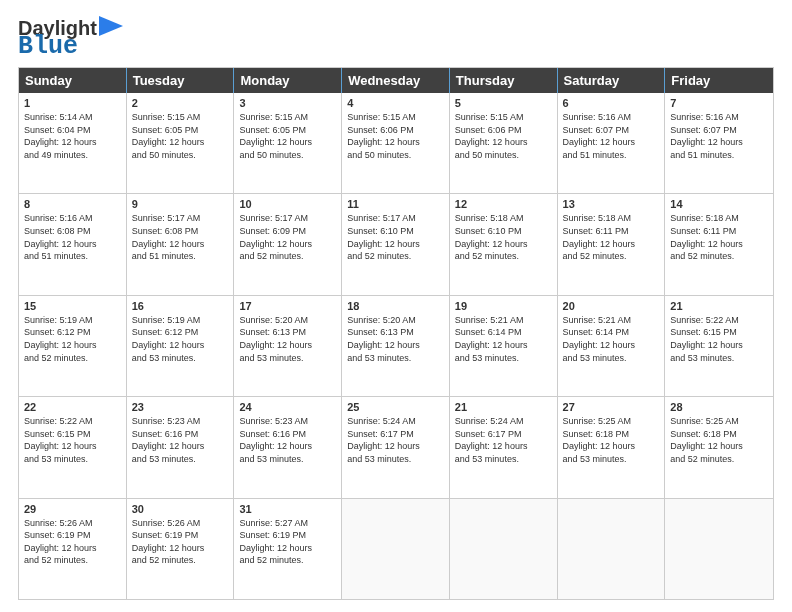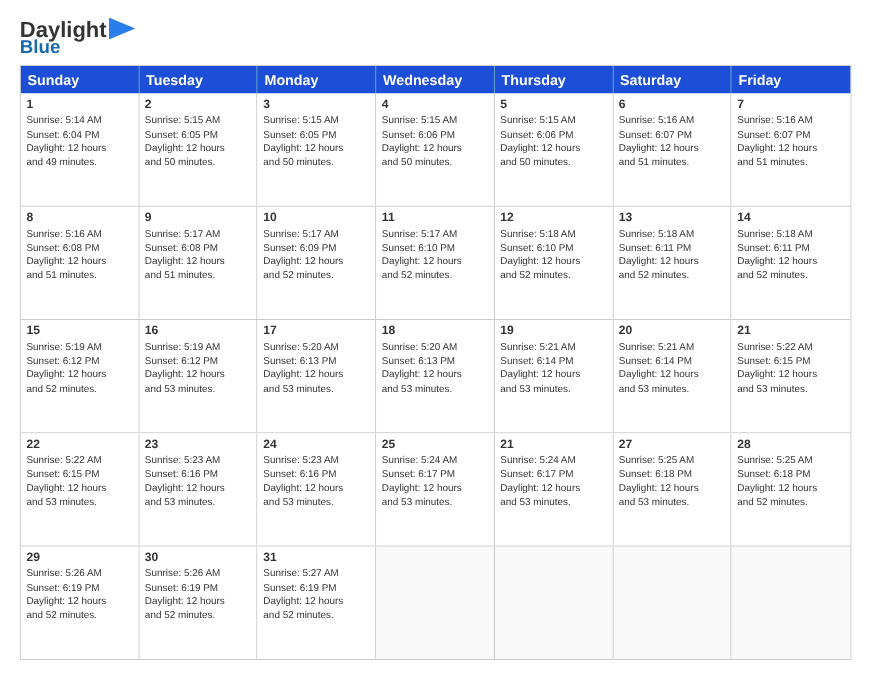--- a/index.html
+++ b/index.html
@@ -49,21 +49,21 @@
     }
     .calendar {
       flex: 1;
       display: flex;
       flex-direction: column;
       border: 1px solid #ccc;
     }
     .cal-header {
       display: grid;
       grid-template-columns: repeat(7, 1fr);
-      background: #1d4ed8;
+      background: #404040;
     }
     .cal-header-cell {
       color: #fff;
       font-weight: bold;
       font-size: 13px;
       padding: 5px 6px;
       text-align: left;
       border-right: 1px solid #5a9fd4;
     }
     .cal-header-cell:last-child { border-right: none; }
@@ -107,21 +107,21 @@
 
 <div class="page">
   <div class="header">
     <div class="logo">
       <div style="display:flex;align-items:center;">
         <span class="logo-text"><span>Daylight</span></span>
         <svg width="24" height="20" viewBox="0 0 24 20" style="margin-left:2px;margin-top:-4px;">
           <polygon points="0,0 24,10 0,20" fill="#2b7de9"></polygon>
         </svg>
       </div>
-      <span class="logo-text" style="color:#1a6aab;font-size:17px;font-weight:bold;margin-top:-4px;">Blue</span>
+      <span class="logo-text" style="color:#1a6aab;font-size:25px;font-weight:bold;margin-top:-4px;font-family:Liberation Mono, monospace;">Blue</span>
     </div>
     <div class="title-block">
       <div class="month-year"></div>
       <div class="location"></div>
     </div>
   </div>
 
   <div class="calendar">
     <div class="cal-header">
     <div class="cal-header-cell">Sunday</div>

